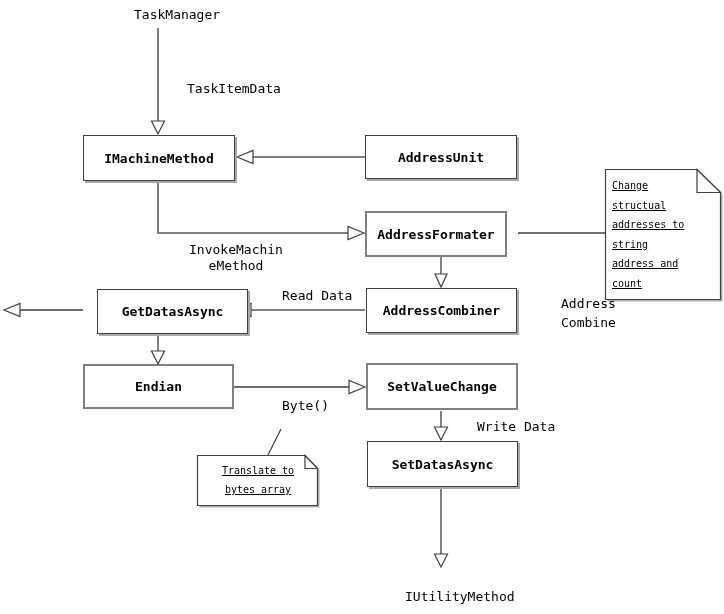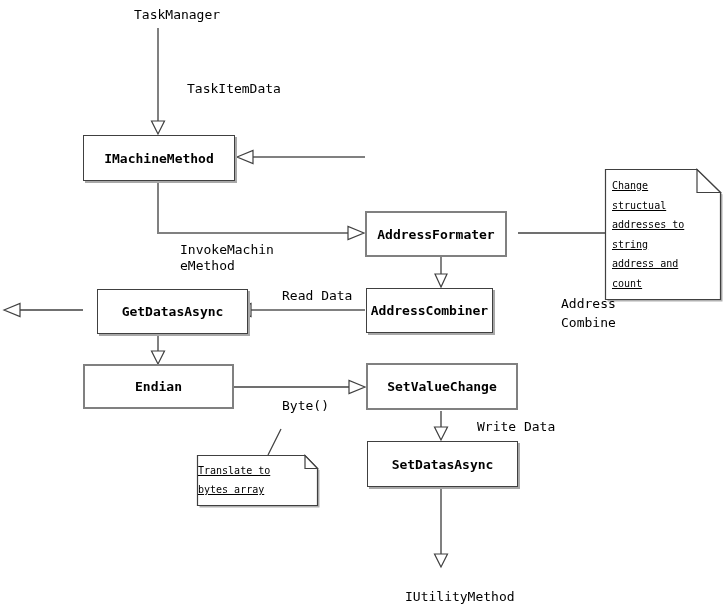--- a/index.html
+++ b/index.html
@@ -95,54 +95,55 @@
 
     <g>
       <path d="M199.5,457.5 L307,457.5 L319.5,470.5 L319.5,507.5 L199.5,507.5 Z" fill="#b0b0b0" stroke="none"></path>
       <path d="M197.5,455.5 L305,455.5 L317.5,468.5 L317.5,505.5 L197.5,505.5 Z" fill="#ffffff" stroke="#404040" stroke-width="1.2"></path>
       <path d="M305,455.5 L305,468.5 L317.5,468.5 Z" fill="#ffffff" stroke="#404040" stroke-width="1.2"></path>
     </g>
   </svg>
 
   <div class="box" style="left:83px;top:135px;width:152px;height:46px">IMachineMethod</div>
 
+  <div class="box" style="left:365px;top:135px;width:152px;height:44px">AddressUnit</div>
 
   <div class="box thick" style="left:365px;top:211px;width:142px;height:46px">AddressFormater</div>
 
-  <div class="box" style="left:366px;top:288px;width:127px;height:45px">AddressCombiner</div>
+  <div class="box" style="left:366px;top:288px;width:151px;height:45px">AddressCombiner</div>
 
   <div class="box" style="left:97px;top:289px;width:151px;height:45px">GetDatasAsync</div>
 
   <div class="box thick" style="left:83px;top:364px;width:151px;height:45px">Endian</div>
 
   <div class="box thick" style="left:366px;top:363px;width:152px;height:47px">SetValueChange</div>
 
   <div class="box" style="left:367px;top:441px;width:151px;height:46px">SetDatasAsync</div>
 
   <div class="lbl" style="left:114px;top:7px">TaskManager</div>
 
   <div class="lbl" style="left:385px;top:589px">IUtilityMethod</div>
 
   <div class="lbl" style="left:167px;top:81px">TaskItemData</div>
 
-  <div class="lbl" style="left:160px;top:242px;width:112px;line-height:16px">InvokeMachin
+  <div class="lbl" style="left:160px;top:242px;width:112px;text-align:center;line-height:16px">InvokeMachin
 eMethod</div>
 
   <div class="lbl" style="left:262px;top:288px">Read Data</div>
 
   <div class="lbl" style="left:541px;top:294px;line-height:19px">Address
 Combine</div>
 
   <div class="lbl" style="left:262px;top:398px">Byte()</div>
 
   <div class="lbl" style="left:457px;top:419px">Write Data</div>
 
   <div class="note-text" style="left:612px;top:176px;width:104px;line-height:19.5px">Change
 structual
 addresses to
 string
 address and
 count</div>
 
-  <div class="note-text" style="left:198px;top:461px;width:120px;line-height:19px">Translate to
+  <div class="note-text" style="left:198px;top:461px;width:120px;text-align:center;line-height:19px">Translate to
 bytes array</div>
 
 </div>
 
 </body></html>

